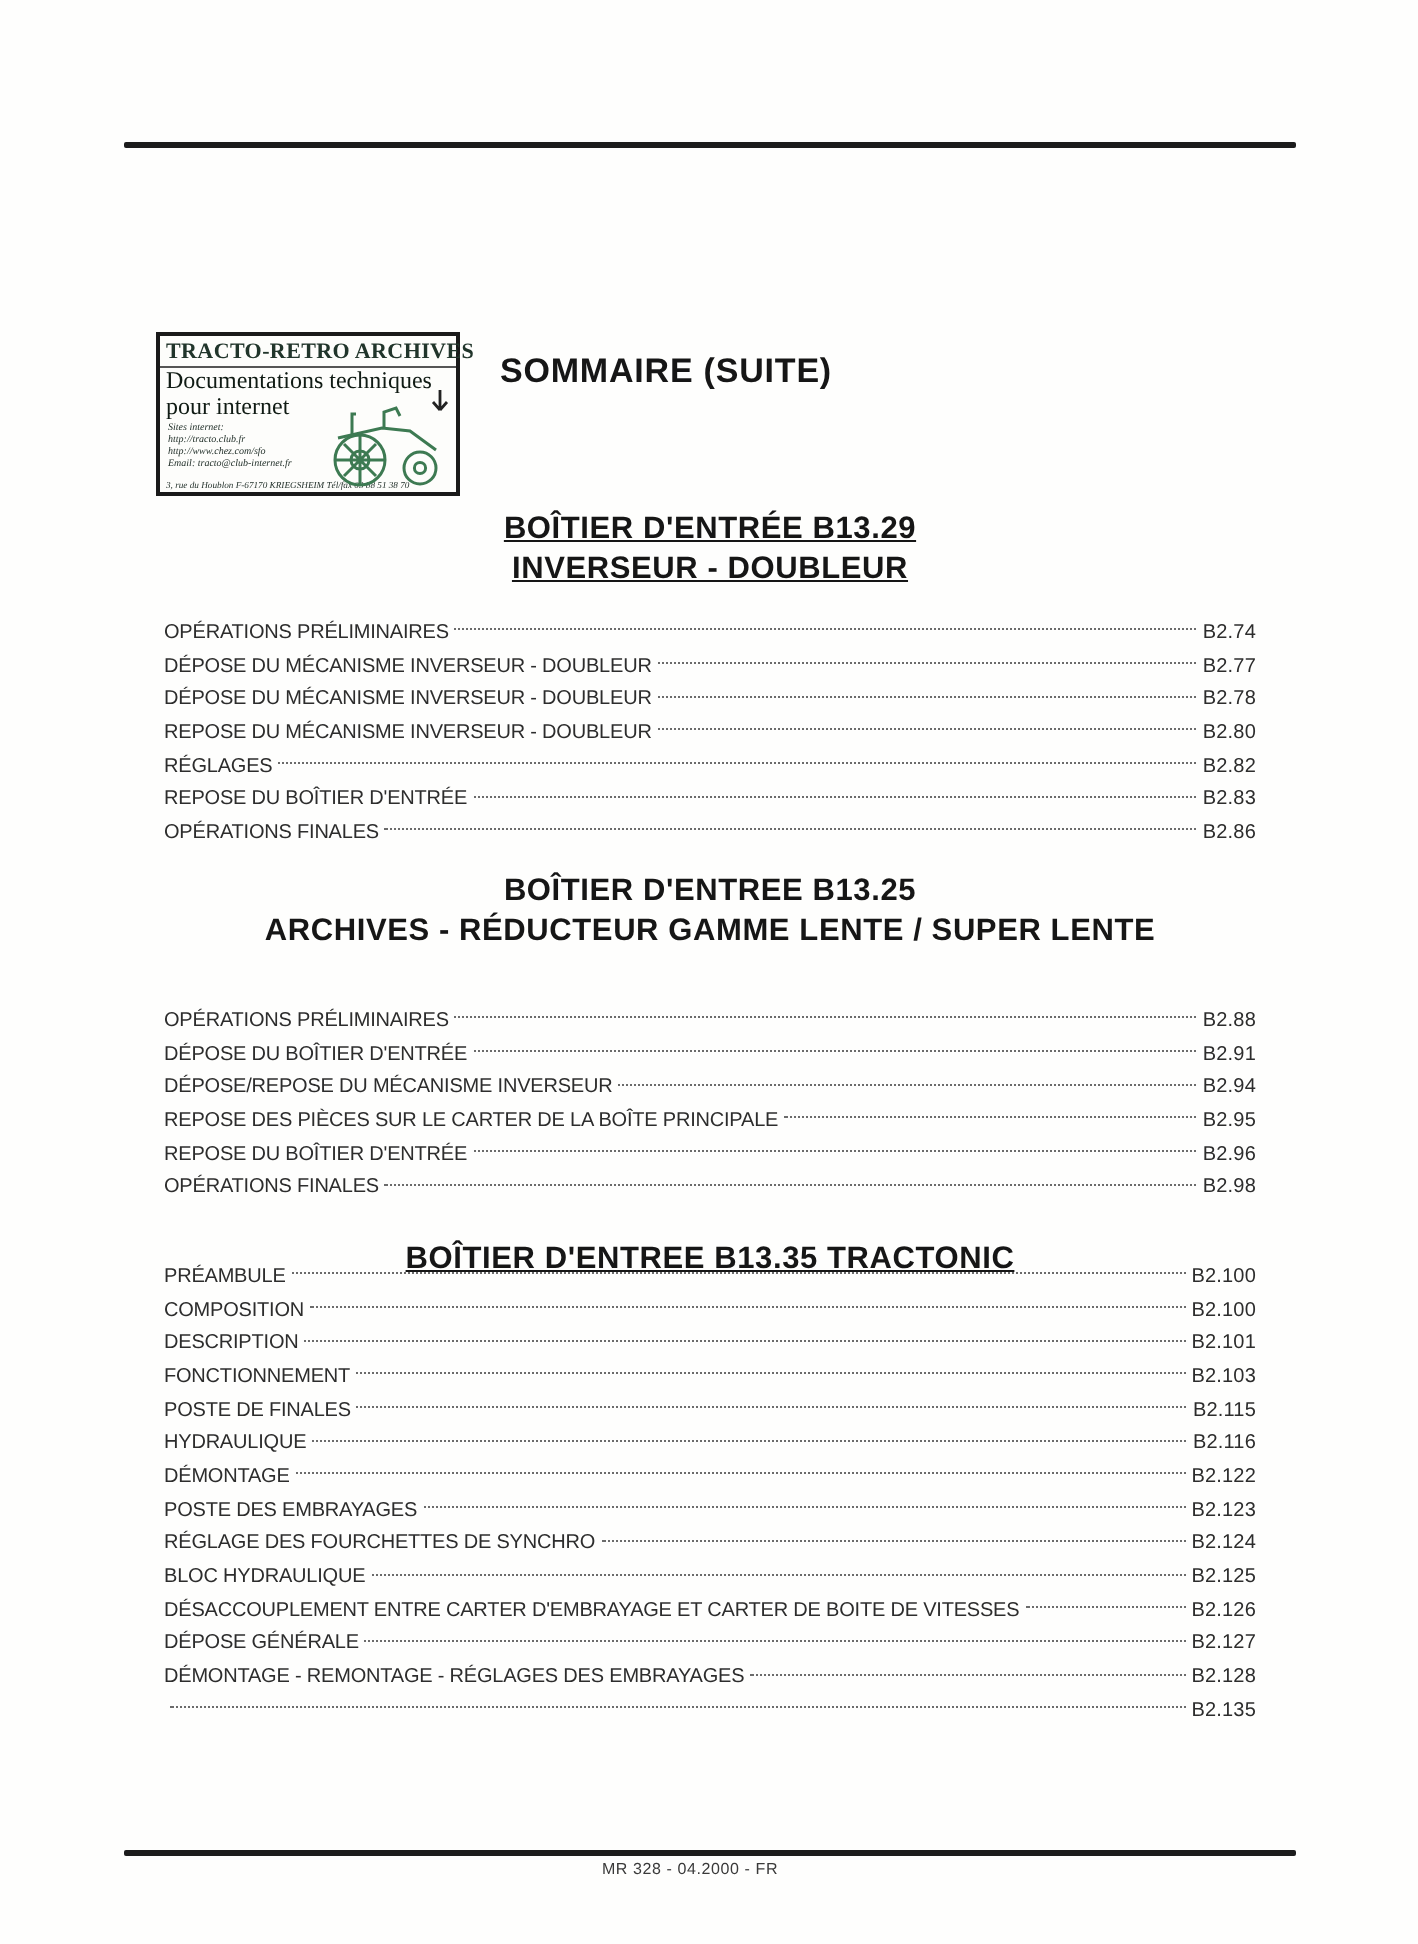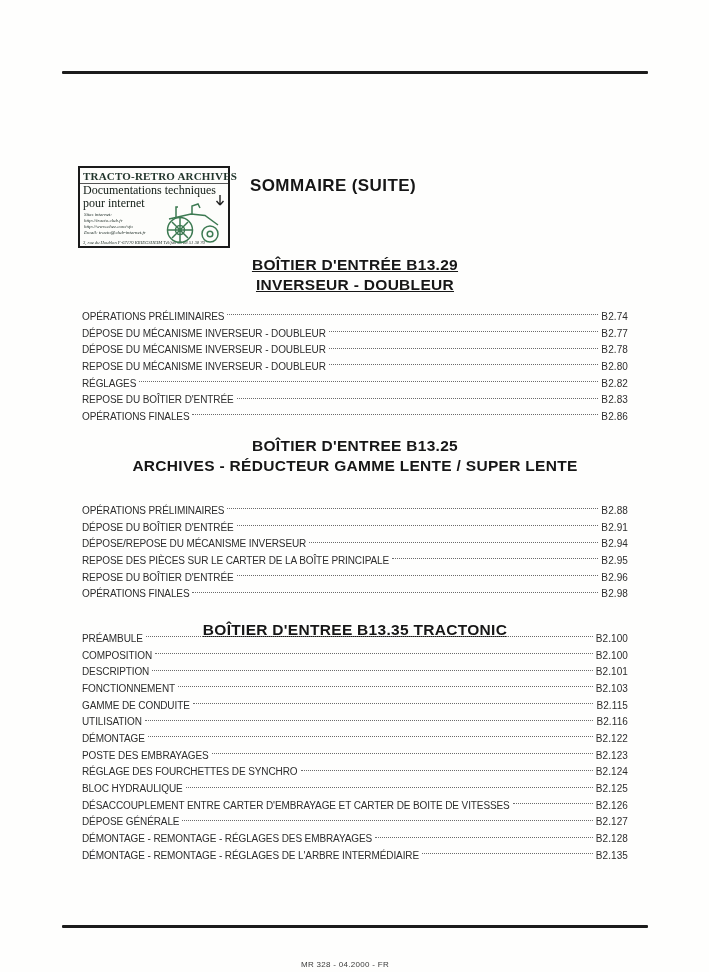--- a/index.html
+++ b/index.html
@@ -44,21 +44,21 @@
   .list-1 { top:308px; }
   .list-2 { top:502px; }
   .list-3 { top:630px; }
   .toc-row { display:flex; align-items:center; height:16.7px; font-size:10px; color:#2d2d2d; }
   .toc-label { white-space:nowrap; letter-spacing:-0.1px; }
   .toc-leader { flex:1; border-bottom:1.6px dotted #6b6b6b; margin:0 3px 3px 3px; min-width:8px; }
   .toc-page { white-space:nowrap; letter-spacing:0.1px; }
 
   .footer-ref {
     position:absolute; left:52px; top:930px; width:586px; text-align:center;
-    font-size:8px; color:#3a3a3a; letter-spacing:0.3px;margin-top:30px;
+    font-size:8px; color:#3a3a3a; letter-spacing:0.3px;
   }
 </style>
 </head>
 <body>
 
 <div class="page">
 
   <div class="rule rule-top"></div>
 
   <div class="logo-box">
@@ -204,27 +204,27 @@
         <span class="toc-page">B2.101</span>
       </div>
 
       <div class="toc-row">
         <span class="toc-label">FONCTIONNEMENT</span>
         <span class="toc-leader"></span>
         <span class="toc-page">B2.103</span>
       </div>
 
       <div class="toc-row">
-        <span class="toc-label">GAMME DE CONDUITE</span>
+        <span class="toc-label">POSTE DE FINALES</span>
         <span class="toc-leader"></span>
         <span class="toc-page">B2.115</span>
       </div>
 
       <div class="toc-row">
-        <span class="toc-label">UTILISATION</span>
+        <span class="toc-label">HYDRAULIQUE</span>
         <span class="toc-leader"></span>
         <span class="toc-page">B2.116</span>
       </div>
 
       <div class="toc-row">
         <span class="toc-label">DÉMONTAGE</span>
         <span class="toc-leader"></span>
         <span class="toc-page">B2.122</span>
       </div>
 
@@ -258,21 +258,20 @@
         <span class="toc-page">B2.127</span>
       </div>
 
       <div class="toc-row">
         <span class="toc-label">DÉMONTAGE - REMONTAGE - RÉGLAGES DES EMBRAYAGES</span>
         <span class="toc-leader"></span>
         <span class="toc-page">B2.128</span>
       </div>
 
       <div class="toc-row">
-        <span class="toc-label">DÉMONTAGE - REMONTAGE - RÉGLAGES DE L'ARBRE INTERMÉDIAIRE</span>
         <span class="toc-leader"></span>
         <span class="toc-page">B2.135</span>
       </div>
     </div>
 
   <div class="rule rule-bottom"></div>
   <div class="footer-ref">MR 328 - 04.2000 - FR</div>
 
 </div>
 

